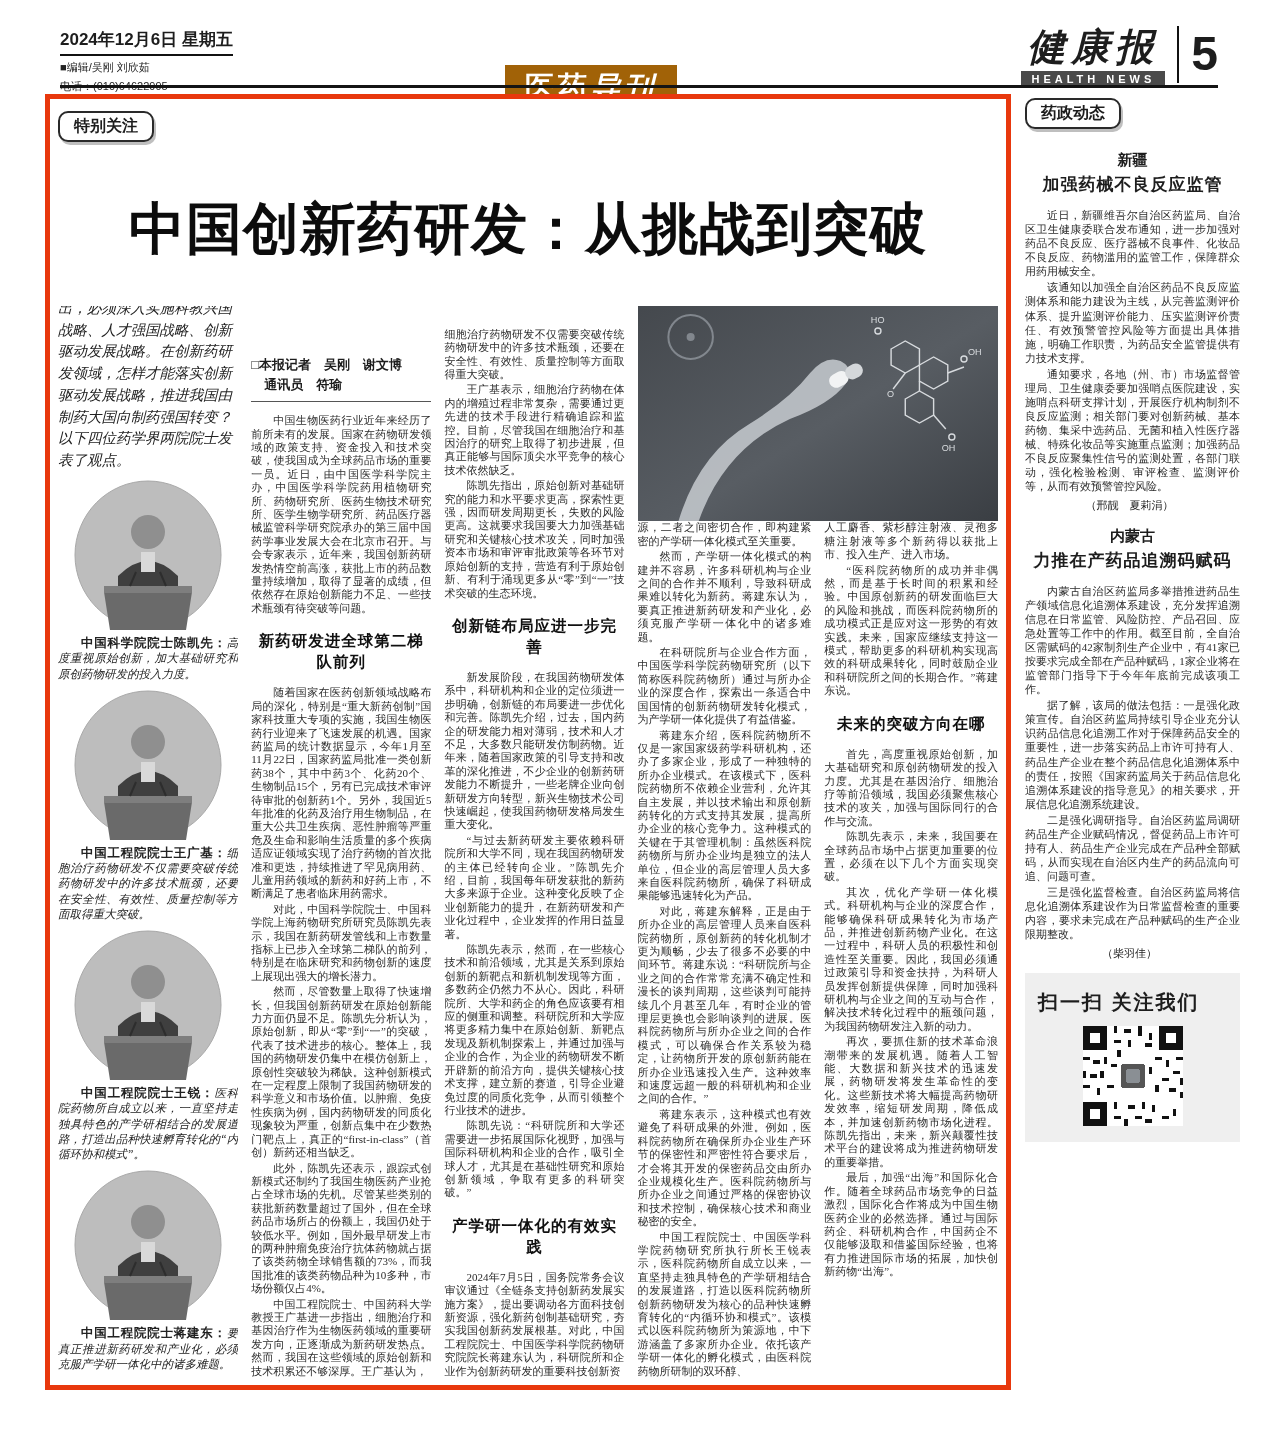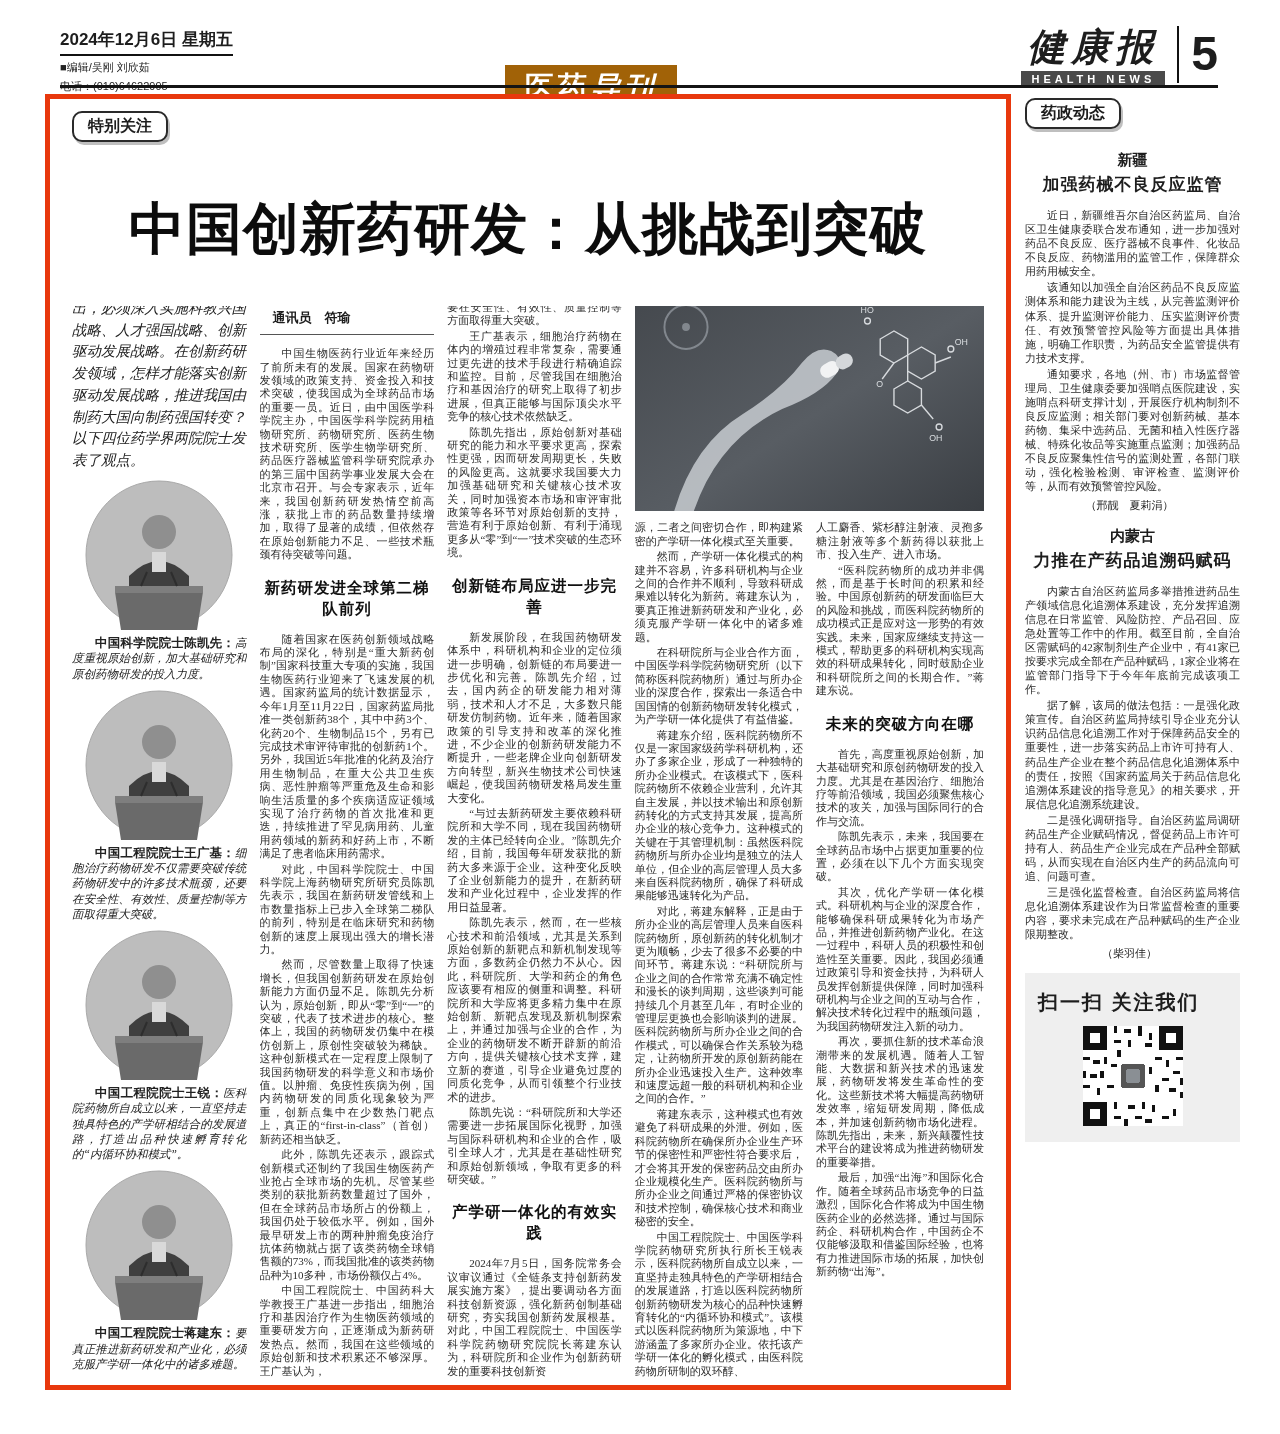--- a/index.html
+++ b/index.html
@@ -22,33 +22,33 @@
           font-family:"DejaVu Serif",serif;letter-spacing:6px;}
   .m-en{background:#4a4a4a;color:#fff;font-family:"Liberation Sans",sans-serif;font-weight:bold;
         font-size:11px;letter-spacing:4px;padding:2px 10px;margin-top:3px;text-align:right;}
   .page-num{font-size:48px;font-weight:900;font-family:"Liberation Sans",sans-serif;
         border-left:2px solid #111;padding:2px 0 2px 12px;margin-left:12px;line-height:1.1;}
   .header-rule{position:absolute;left:60px;right:62px;bottom:0;height:3px;background:#141414;}
 
   
   .content{display:flex;gap:14px;padding:6px 40px 0 45px;}
   .feature-box{flex:none;box-sizing:border-box;width:966px;height:1296px;
-               border:5px solid #e8380d;background:#fff;padding:12px 22px;position:relative;}
+               border:5px solid #e8380d;background:#fff;padding:12px 8px;position:relative;}
   .badge{display:inline-block;border:2px solid #2a2a2a;border-radius:10px;padding:3px 14px;
          font-family:"Liberation Sans",sans-serif;font-weight:bold;font-size:16px;
          background:#fff;box-shadow:2px 3px 0 rgba(0,0,0,.25);}
   .headline{text-align:center;font-family:"Liberation Sans",sans-serif;font-weight:900;
             font-size:56px;margin:50px 0 38px;letter-spacing:1px;color:#0c0c0c;}
 
   .columns{display:flex;gap:13px;height:1074px;overflow:hidden;align-items:flex-end;}
   .col{flex:1;min-width:0;overflow:hidden;}
   .col-duo{flex:2;display:flex;flex-direction:column;min-width:0;}
   .duo-cols{display:flex;gap:13px;flex:1;overflow:hidden;}
   .duo-cols .col{flex:1;}
-  .photo-main{height:232px;margin-bottom:10px;flex:none;}
+  .photo-main{height:232px;flex:none;}
   .photo-main svg{display:block;width:100%;height:100%;}
 
   
   .intro{font-style:italic;font-size:14.5px;line-height:1.5;text-indent:2em;
          margin:2px 0 8px;color:#222;}
   .profile{margin:4px 0 8px;text-align:center;}
   .profile svg{display:block;width:148px;height:150px;margin:0 auto;}
   .caption{font-size:11.5px;line-height:1.32;text-align:justify;font-style:italic;
            margin-top:5px;text-indent:2em;color:#222;}
   .caption b{font-style:normal;font-family:"Liberation Sans",sans-serif;font-size:12.5px;}

